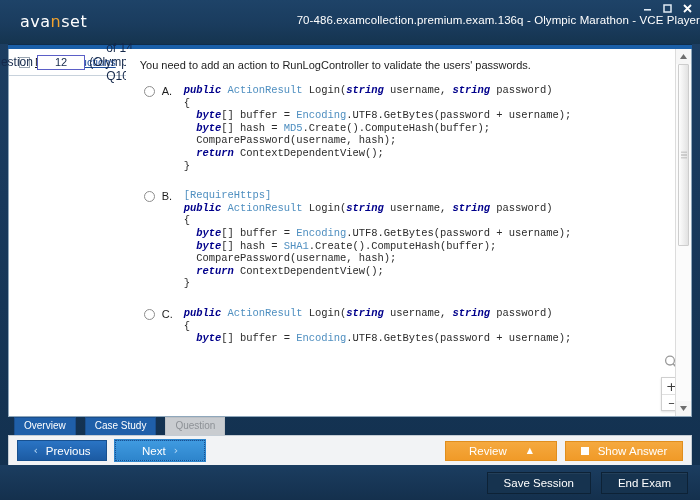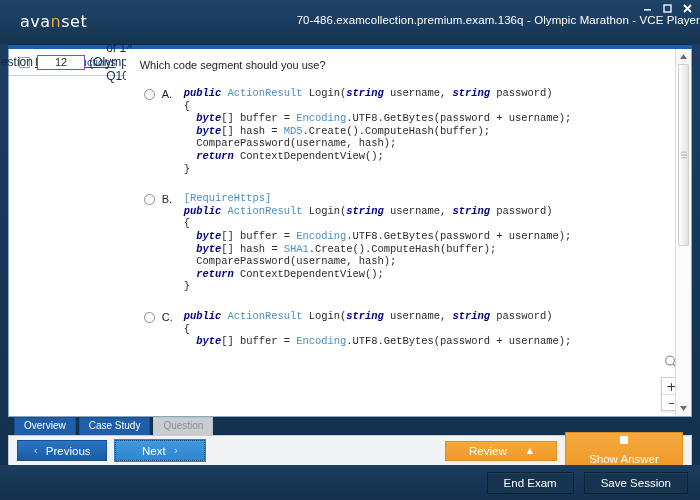--- a/index.html
+++ b/index.html
@@ -273,21 +273,21 @@
     background:
       linear-gradient(to bottom,#a9a9a9 1px, transparent 1px) 0 0/100% 3px repeat-y;
   }
 
   
   .tabsrow {
     flex: 0 0 18px;
     height: 18px;
     display: flex;
     align-items: flex-end;
-    gap: 3px;
+    gap: 9px;
     padding: 0 6px;
     margin: 0 8px;
     background: transparent;
   }
   .tab {
     font-size: 10px;
     color: #ffffff;
     background: #1f5fa9;
     padding: 2px 9px 3px 9px;
     line-height: 12px;
@@ -347,21 +347,21 @@
     width: 8px; height: 8px;
     background: #ffffff;
     display: inline-block;
   }
   .btn-orange .caret {
     font-size: 8px;
     color: #ffffff;
     font-family: "DejaVu Sans", sans-serif;
   }
   .review { min-width: 112px; gap: 20px; }
-  .showans { min-width: 118px; flex-direction: column; }
+  .showans { min-width: 118px; }
   .showlist { min-width: 100px; }
 
   
   .footer {
     flex: 0 0 35px;
     height: 35px;
     display: flex;
     align-items: center;
     justify-content: flex-end;
     padding: 0 12px;
@@ -417,21 +417,21 @@
       <div class="qcenter">
         <span class="lbl">Question</span>
         <span class="qnumbox">12</span>
         <span class="lbl">of 14 (Olympic..., Q10)</span>
       </div>
       <div class="instructions">Instructions</div>
     </div>
 
     <div class="content-wrap">
       <div class="content">
-        <p class="qtext second">Which code segment should you use?</p>
+        <p class="qtext">You need to add an action to RunLogController to validate the users' passwords.</p>
         <div id="options-host">
             <div class="option">
               <span class="radio"></span>
               <span class="optletter">A.</span>
               <div class="code"><span class="kw">public </span><span class="type">ActionResult </span><span class="plain">Login(</span><span class="kw">string </span><span class="plain">username, </span><span class="kw">string </span><span class="plain">password)</span>
 <span class="plain">{</span>
 <span class="kw">  byte</span><span class="plain">[] buffer = </span><span class="type">Encoding</span><span class="plain">.UTF8.GetBytes(password + username);</span>
 <span class="kw">  byte</span><span class="plain">[] hash = </span><span class="type">MD5</span><span class="plain">.Create().ComputeHash(buffer);</span>
 <span class="plain">  ComparePassword(username, hash);</span>
 <span class="kw">  return </span><span class="plain">ContextDependentView();</span>
@@ -512,17 +512,17 @@
       <span>Review</span>
       <span class="caret">▲</span>
     </div>
     <div class="btn-orange showans">
       <span class="sq"></span>
       <span>Show Answer</span>
     </div>
   </div>
 
   <div class="footer">
+    <div class="btn-dark">Save Session</div>
     <div class="btn-dark">End Exam</div>
-    <div class="btn-dark">Save Session</div>
   </div>
 
 </div>
 
 </body></html>

